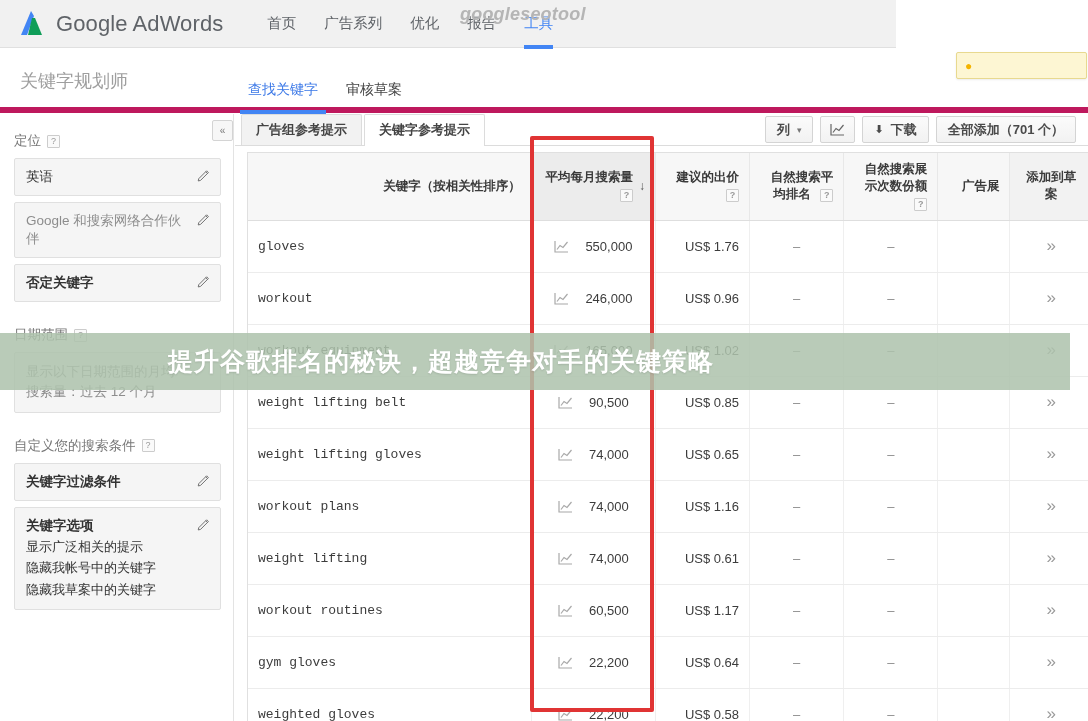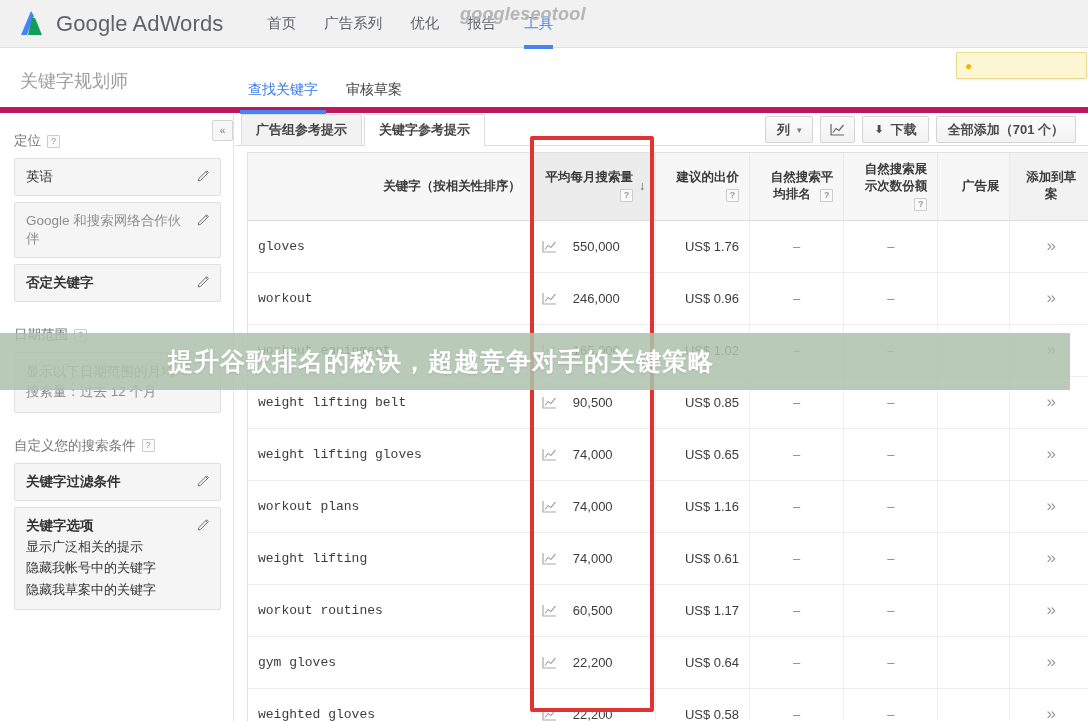--- a/index.html
+++ b/index.html
@@ -14,21 +14,21 @@
   #page {
     position: relative;
     width: 1088px; height: 721px;
     overflow: hidden;
     background: #fff;
   }
 
   
   .topbar {
     position: absolute; left: 0; top: 0;
-    width: 1088px; height: 48px;
+    width: 896px; height: 48px;
     background: #f1f1f1;
     border-bottom: 1px solid #e0e0e0;
     display: flex; align-items: center;
   }
   .logo-wrap {
     display: flex; align-items: center;
     margin-left: 18px;
   }
   .logo-mark { width: 28px; height: 30px; display:block; }
   .logo-text {
@@ -322,21 +322,21 @@
   table.kw td.center { text-align: center; color: #8a8a8a; }
   table.kw td.chev {
     text-align: center;
     border-right: none;
     color: #9a9a9a;
     font-size: 17px;
     cursor: pointer;
   }
   .vol-cell {
     display: flex; align-items: center;
-    justify-content: flex-start;
+    justify-content: center;
     gap: 16px;
   }
   .trend-icon {
     width: 15px; height: 13px;
     flex: none;
     opacity: .85;
     cursor: pointer;
   }
   .sort-arrow {
     font-size: 12px;

